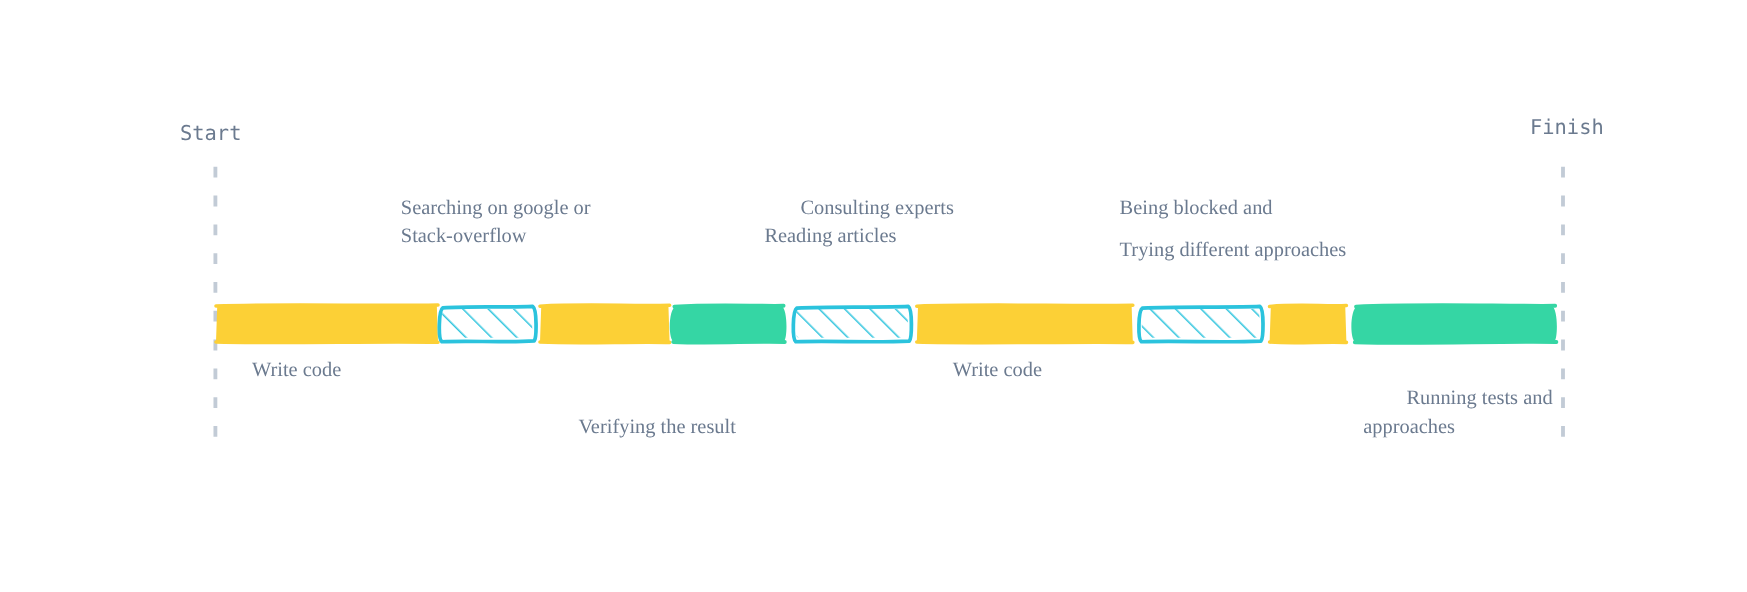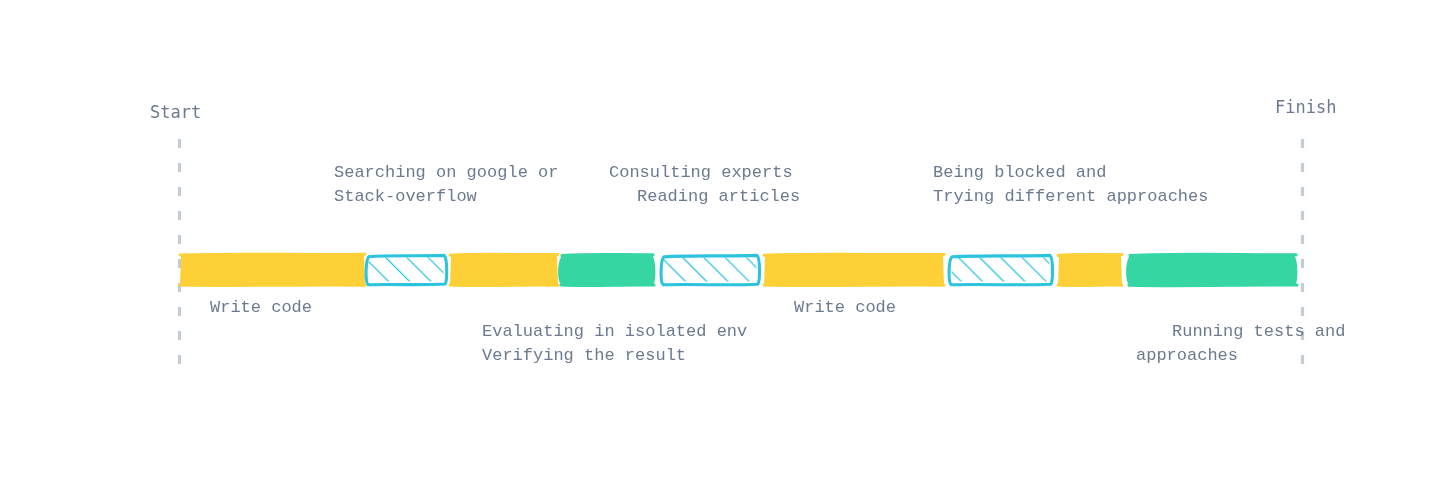--- a/index.html
+++ b/index.html
@@ -13,21 +13,21 @@
   #stage {
     position: relative;
     width: 1456px;
     height: 493px;
     background: #ffffff;
     overflow: hidden;
   }
   .lbl {
     position: absolute;
     color: #6b7a8f;
-    font-family: Liberation Mono, monospace;
+    font-family: Liberation Serif, serif;
     font-size: 17px;
     line-height: 24.5px;
     white-space: pre;
     letter-spacing: 0px;
   }
   .endpoint {
     position: absolute;
     color: #6b7a8f;
     font-family: "DejaVu Sans Mono", "Liberation Mono", monospace;
     font-size: 17px;
@@ -135,29 +135,28 @@
     </g>
   </svg>
 
   <div class="endpoint" style="left:150px; top:102px;">Start</div>
 
   <div class="endpoint" style="left:1275px; top:97px;text-align:center;">Finish</div>
 
   <div class="lbl" style="left:334px; top:161px;">Searching on google or</div>
   <div class="lbl" style="left:334px; top:185px;">Stack-overflow</div>
 
-  <div class="lbl" style="left:609px; top:161px;">Consulting experts</div>
+  <div class="lbl" style="left:667px; top:161px;">Consulting experts</div>
   <div class="lbl" style="left:637px; top:185px;">Reading articles</div>
 
   <div class="lbl" style="left:933px; top:161px;">Being blocked and</div>
-  <div class="lbl" style="left:933px; top:185px;">Trying different approaches</div>
+  <div class="lbl" style="left:933px; top:196px;">Trying different approaches</div>
 
   <div class="lbl" style="left:210px; top:296px;">Write code</div>
 
   <div class="lbl" style="left:794px; top:296px;">Write code</div>
 
-  <div class="lbl" style="left:482px; top:320px;">Evaluating in isolated env</div>
   <div class="lbl" style="left:482px; top:344px;">Verifying the result</div>
 
   <div class="lbl" style="left:1172px; top:320px;">Running tests and</div>
   <div class="lbl" style="left:1136px; top:344px;">approaches</div>
 
 </div>
 
 </body></html>

